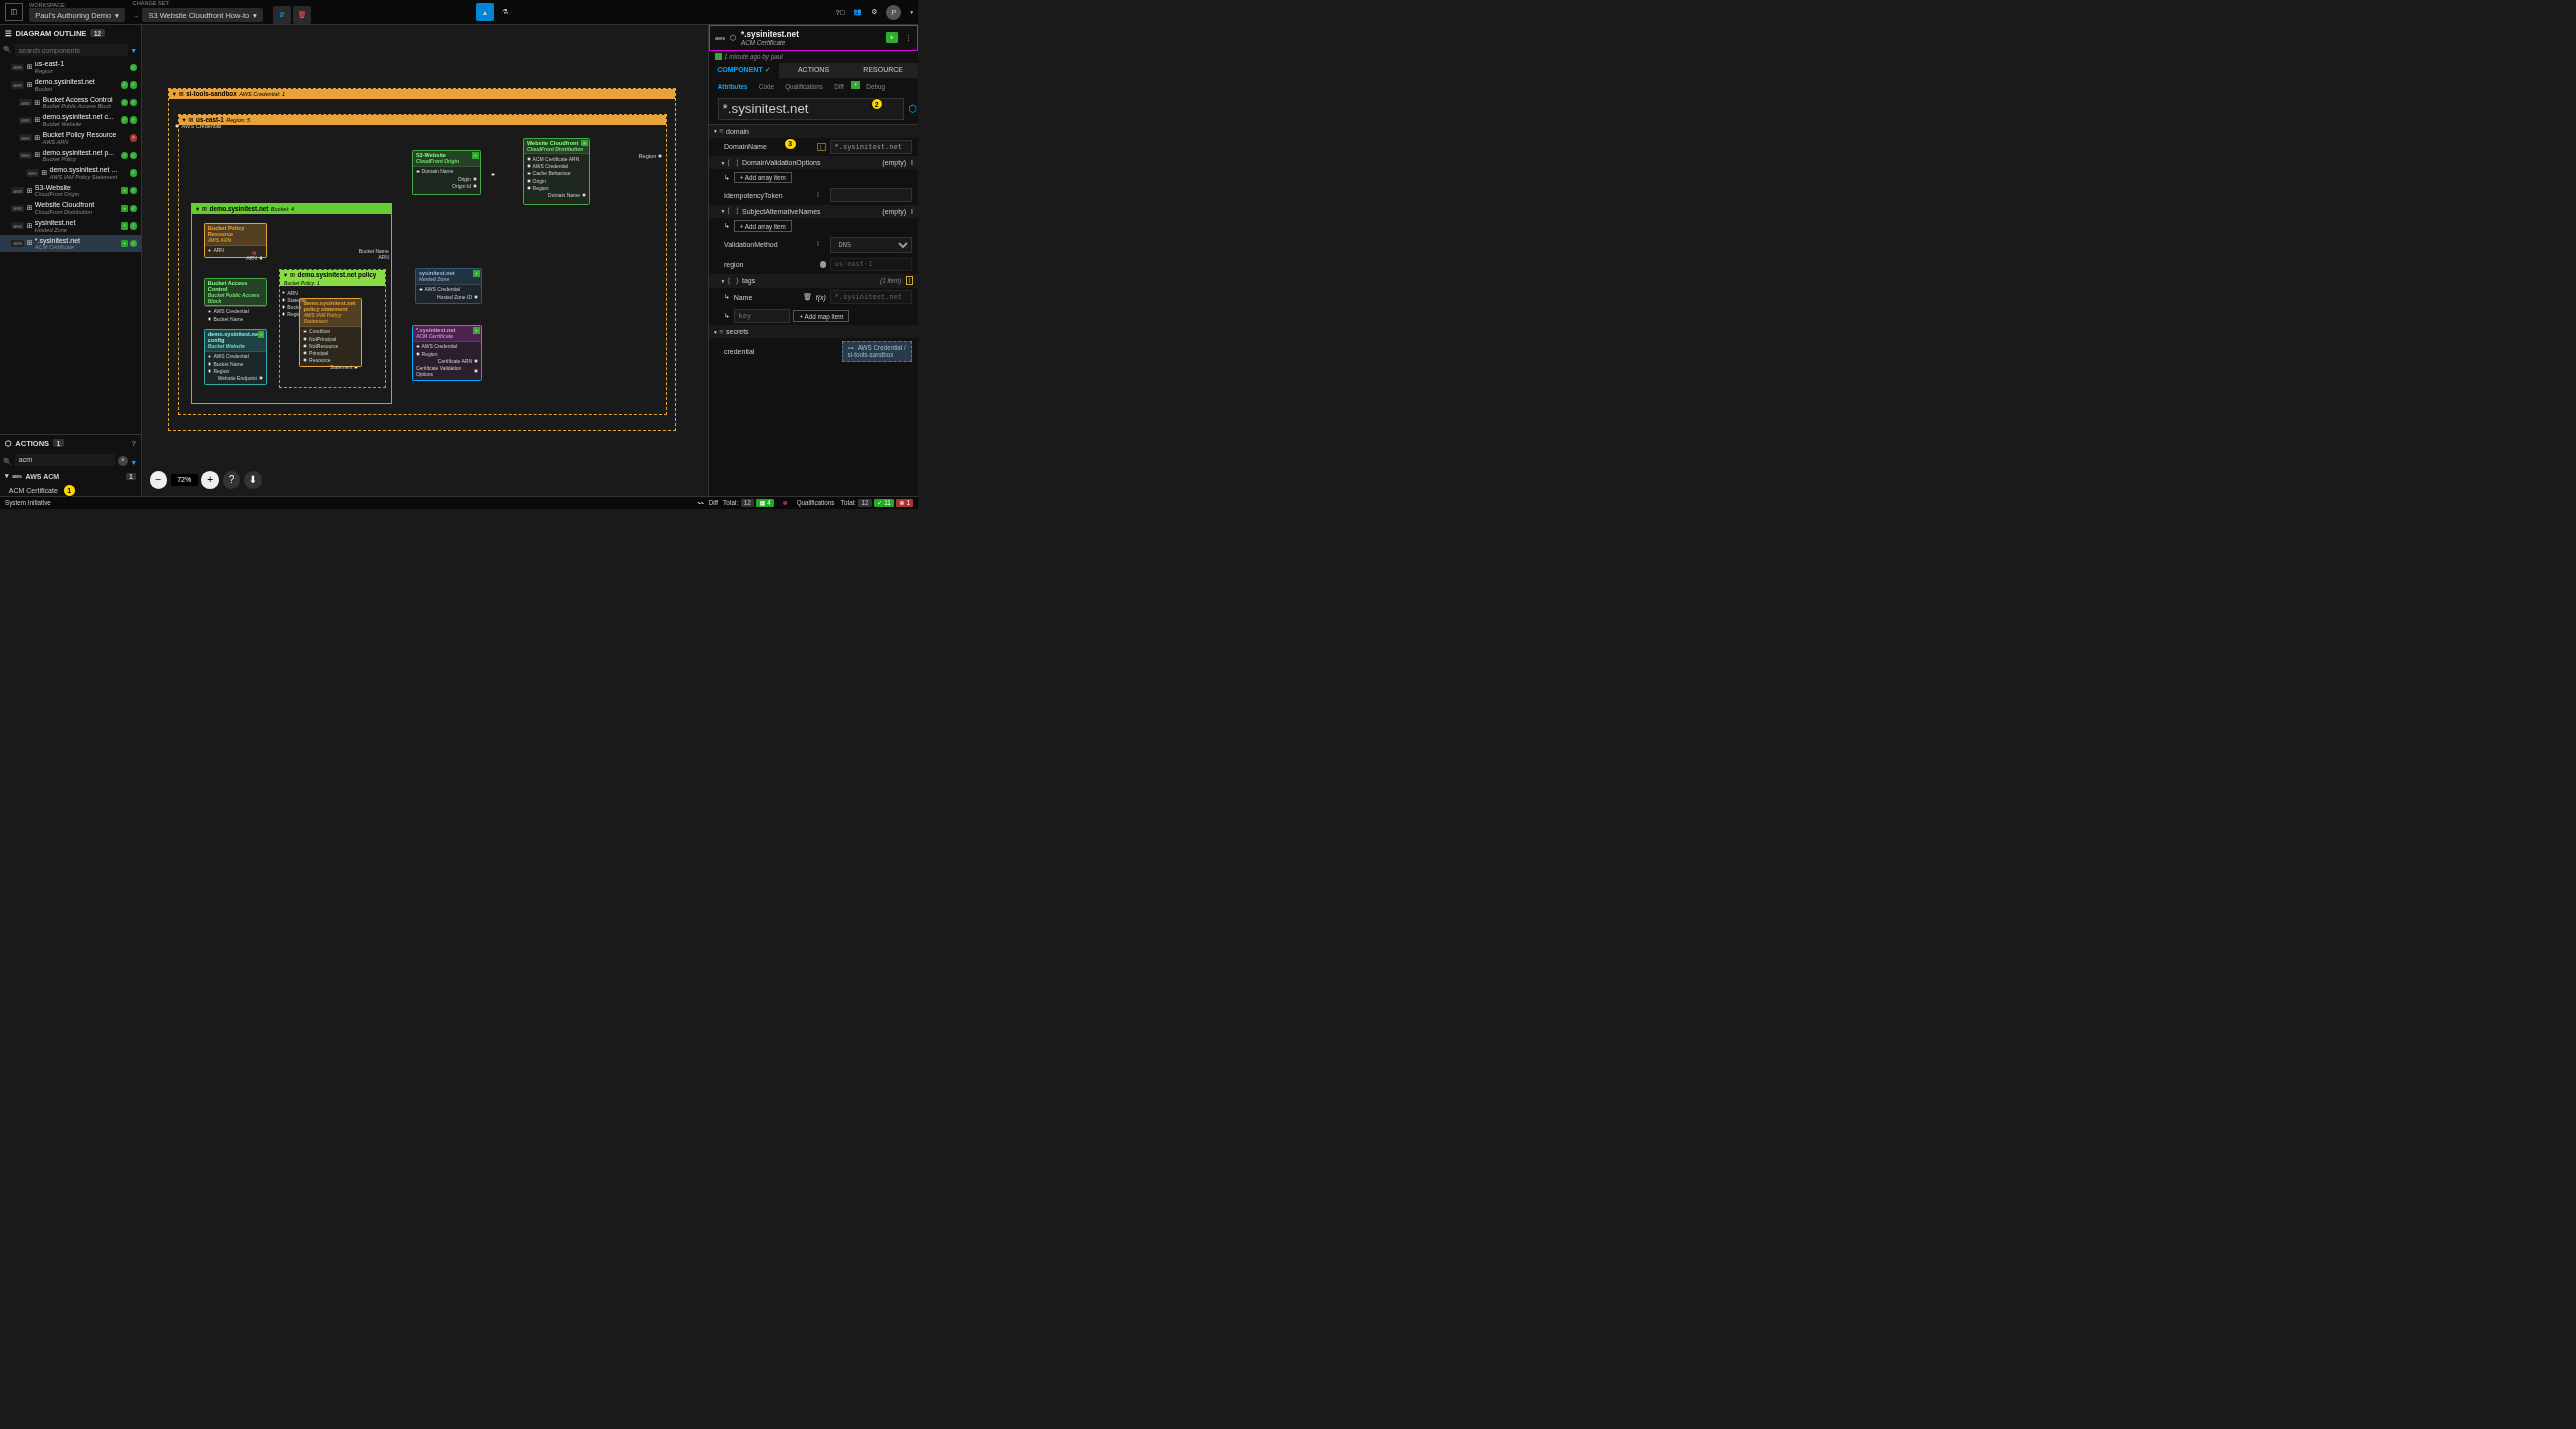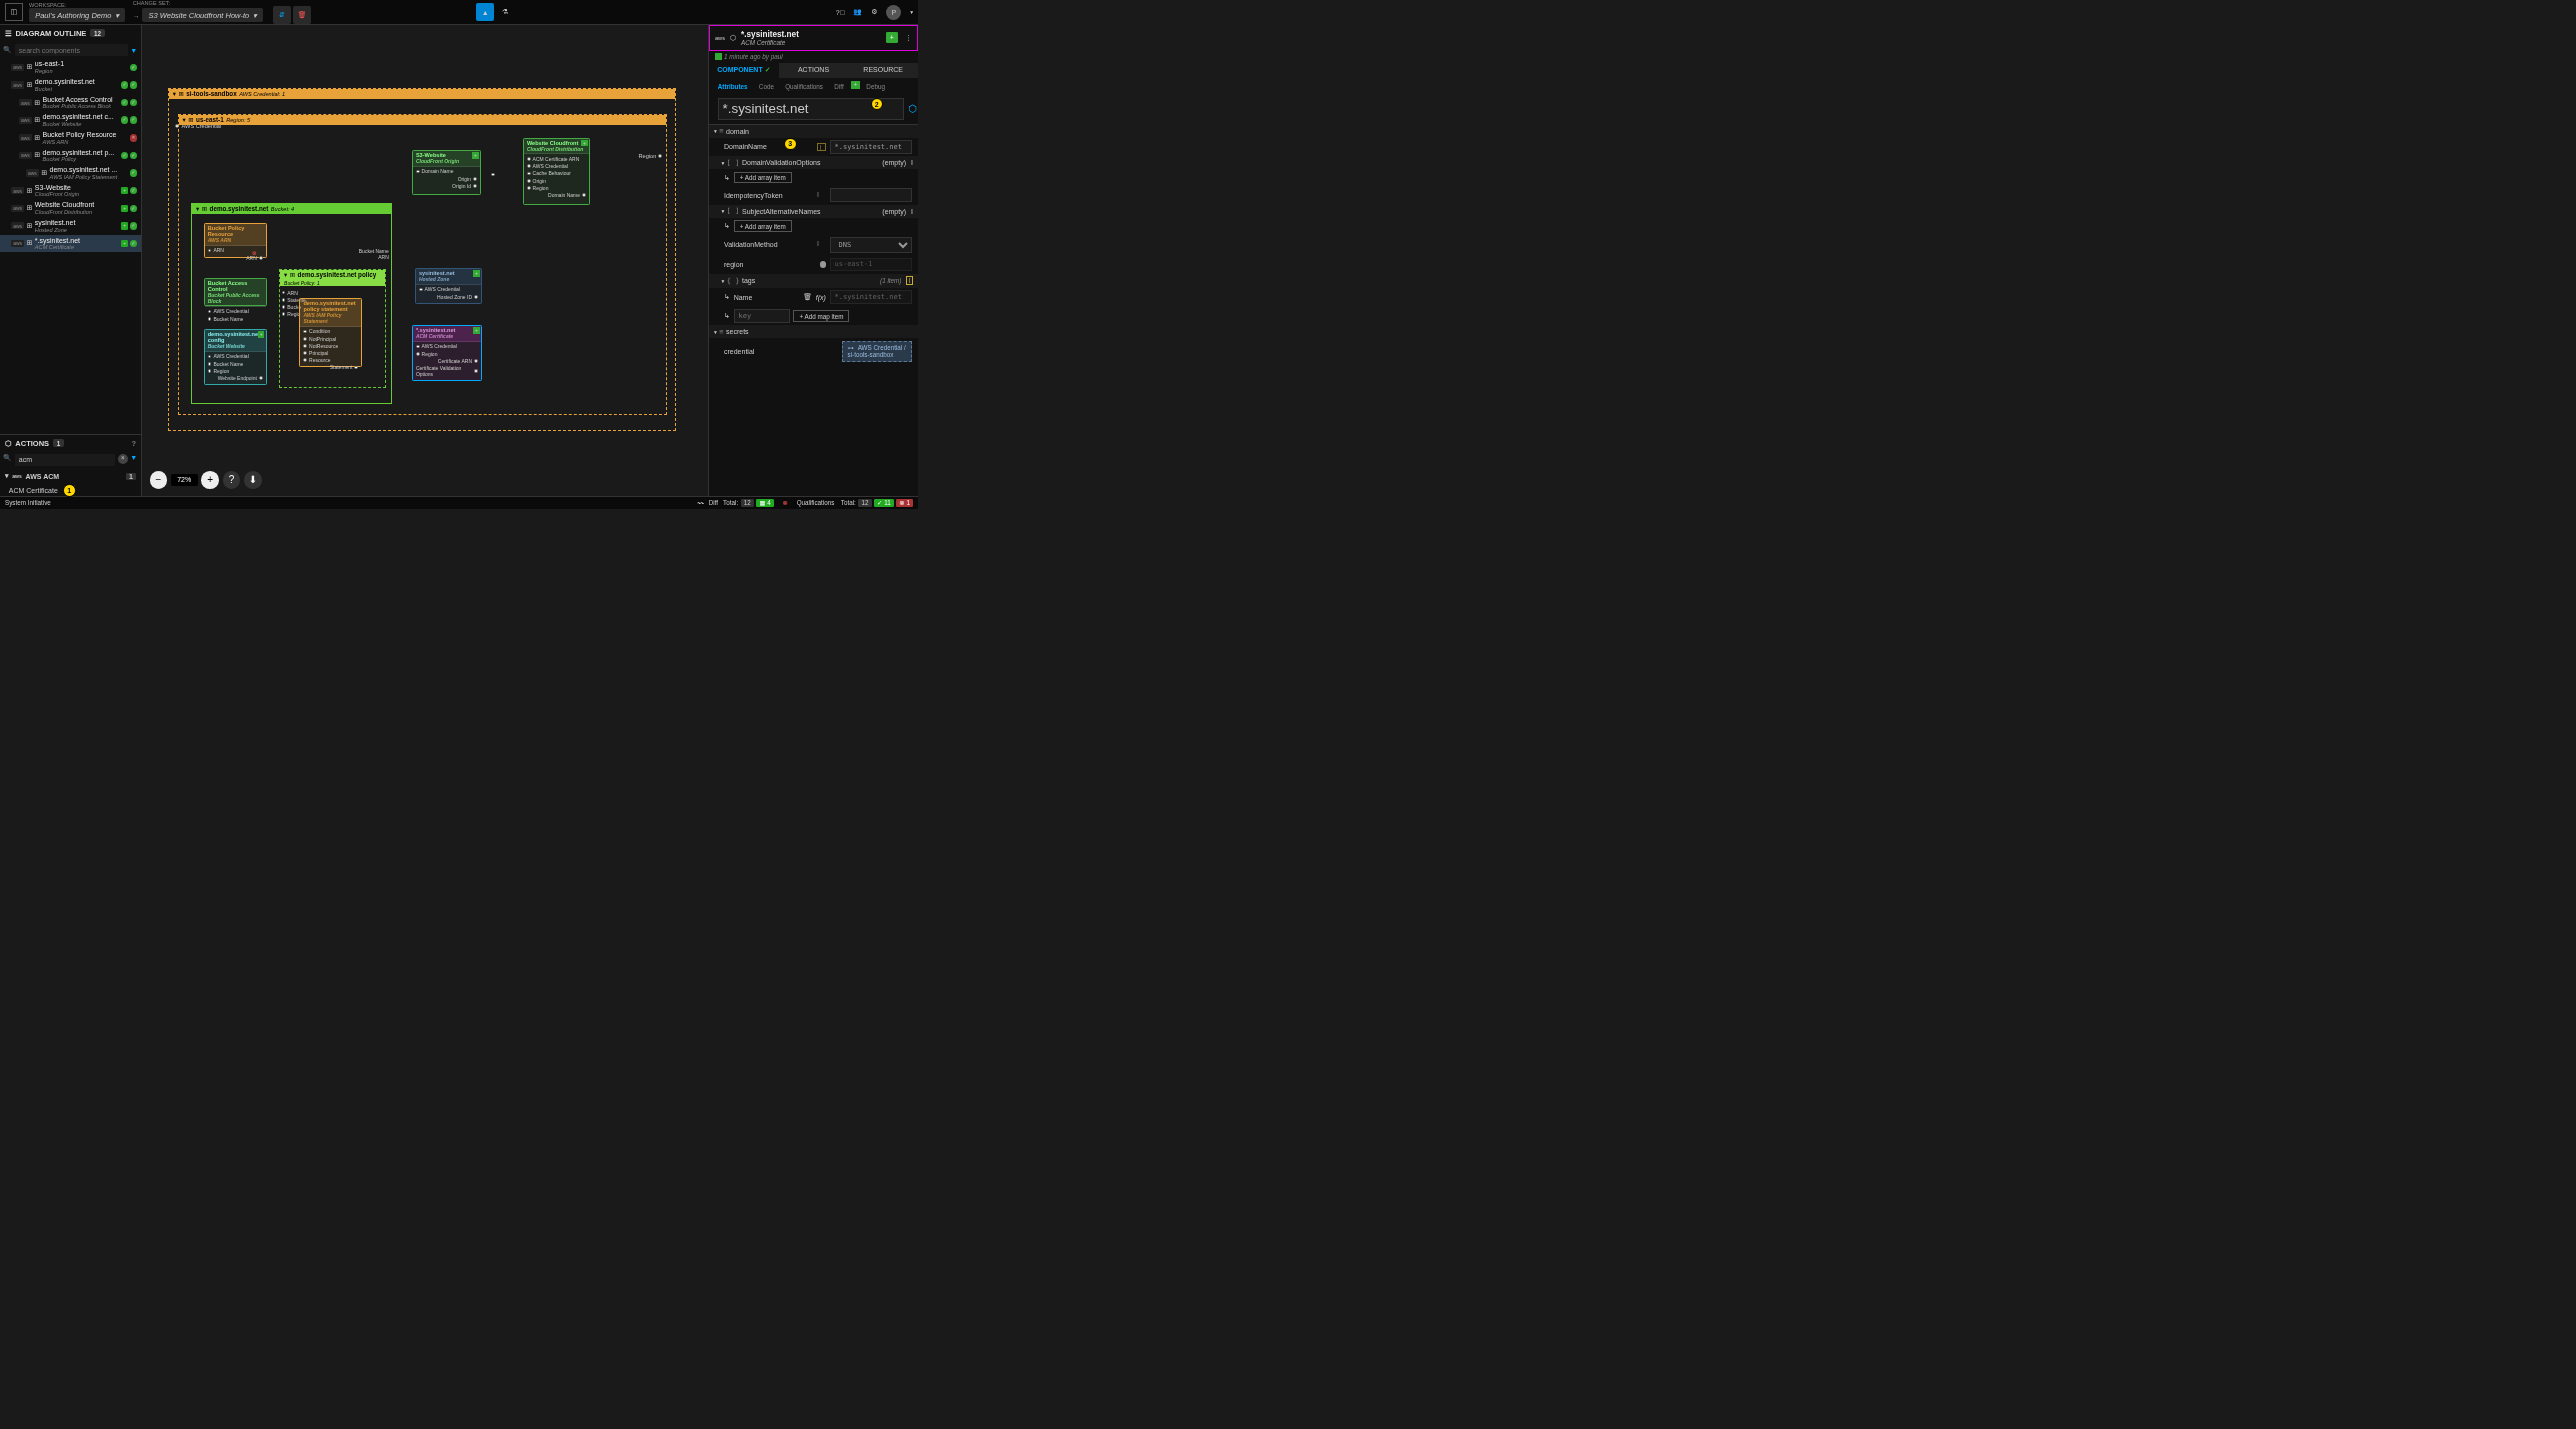--- a/index.html
+++ b/index.html
@@ -1,20 +1,20 @@
 <!DOCTYPE html>
 <html style="font-size:10px"><head>
 <meta charset="utf-8">
 <style>
 * { margin:0; padding:0; box-sizing:border-box; font-family: -apple-system, sans-serif; }
 body { background:#1a1a1a; color:#ccc; font-size:7px; overflow:hidden; width:918px; height:509px; position:relative; }
 .topbar { height:25px; background:#0a0a0a; display:flex; align-items:center; padding:0 5px; border-bottom:0.6px solid #333; }
 .topbar .logo { width:17.6px; height:17.6px; border:0.6px solid #555; display:flex; align-items:center; justify-content:center; margin-right:6.3px; }
 .topbar .label { font-size:5.6px; color:#888; text-transform:uppercase; }
-.topbar .dropdown { background:#2a2a2a; padding:2.5px 6.3px; border-radius:1.9px; display:flex; align-items:center; gap:3.8px; margin-right:7.5px; font-size:7.5px;font-style:italic; }
+.topbar .dropdown { background:#2a2a2a; padding:2.5px 6.3px; border-radius:1.9px; display:flex; align-items:center; gap:3.8px; margin-right:7.5px; font-size:7.5px; }
 .topbar .iconbtn { width:17.6px; height:17.6px; background:#2a2a2a; display:flex; align-items:center; justify-content:center; border-radius:1.9px; margin-left:2.5px; cursor:pointer; }
 .topbar .iconbtn.blue { background:#0084d4; }
 .topbar .spacer { flex:1; }
 .topbar .right-icons { display:flex; gap:8.8px; align-items:center; }
 .topbar .avatar { width:15px; height:15px; background:#555; border-radius:50%; display:flex; align-items:center; justify-content:center; font-size:7px; }
 
 .main { display:flex; height:calc(100% - 38px); }
 .left-panel { width:142px; background:#111; display:flex; flex-direction:column; border-right:0.6px solid #333; }
 .section-header { padding:3.8px 5px; display:flex; align-items:center; gap:3.8px; font-size:7.5px; font-weight:600; color:#ddd; }
 .section-header .count { background:#333; padding:0.6px 3.8px; border-radius:1.9px; font-size:6.3px; }
@@ -26,21 +26,21 @@
 .tree-item.selected { background:#2a3a4a; }
 .tree-item .aws { font-size:5px; color:#888; background:#222; padding:0.6px 1.9px; border-radius:1.3px; }
 .tree-item .text { flex:1; line-height:1.1; }
 .tree-item .title { color:#eee; font-size:7px; }
 .tree-item .sub { color:#888; font-size:5.6px; font-style:italic; }
 .tree-item .status { display:flex; gap:1.3px; }
 .tree-item .chk { width:7.5px; height:7.5px; border-radius:50%; background:#3a3; display:inline-block; font-size:5px; text-align:center; line-height:7.5px; }
 .tree-item .chk.plus { background:#2a2; border-radius:1.3px; }
 .tree-item .chk.red { background:#a33; }
 .assets-header { border-top:0.6px solid #333; }
-.asset-search { padding:2.5px 3.8px; display:flex; align-items:flex-start; gap:2.5px; }
+.asset-search { padding:2.5px 3.8px; display:flex; align-items:flex-end; gap:2.5px; }
 .asset-search input { flex:1; background:#1a1a1a; border:none; padding:2.5px 3.8px; color:#ccc; font-size:7px; }
 .asset-search .clear { width:10px; height:10px; background:#444; border-radius:50%; text-align:center; line-height:8.8px; font-size:6.3px; cursor:pointer; }
 .asset-group { padding:3.8px 5px; display:flex; align-items:center; gap:3.8px; font-weight:600; }
 .asset-group .count { margin-left:auto; background:#333; padding:0 3.1px; border-radius:1.3px; }
 .asset-item { padding:2.5px 8.8px; color:#ccc; position:relative; }
 
 .callout { position:absolute; width:12.5px; height:12.5px; background:#ffd700; color:#000; border-radius:50%; font-weight:700; font-size:7px; display:flex; align-items:center; justify-content:center; z-index:100; border:0.6px solid #000; }
 
 .canvas { flex:1; background:#1a1a1a; position:relative; background-image:radial-gradient(#2a2a2a 0.6px, transparent 0.6px); background-size:10px 10px; }
 .frame { position:absolute; border:0.6px dashed; }

